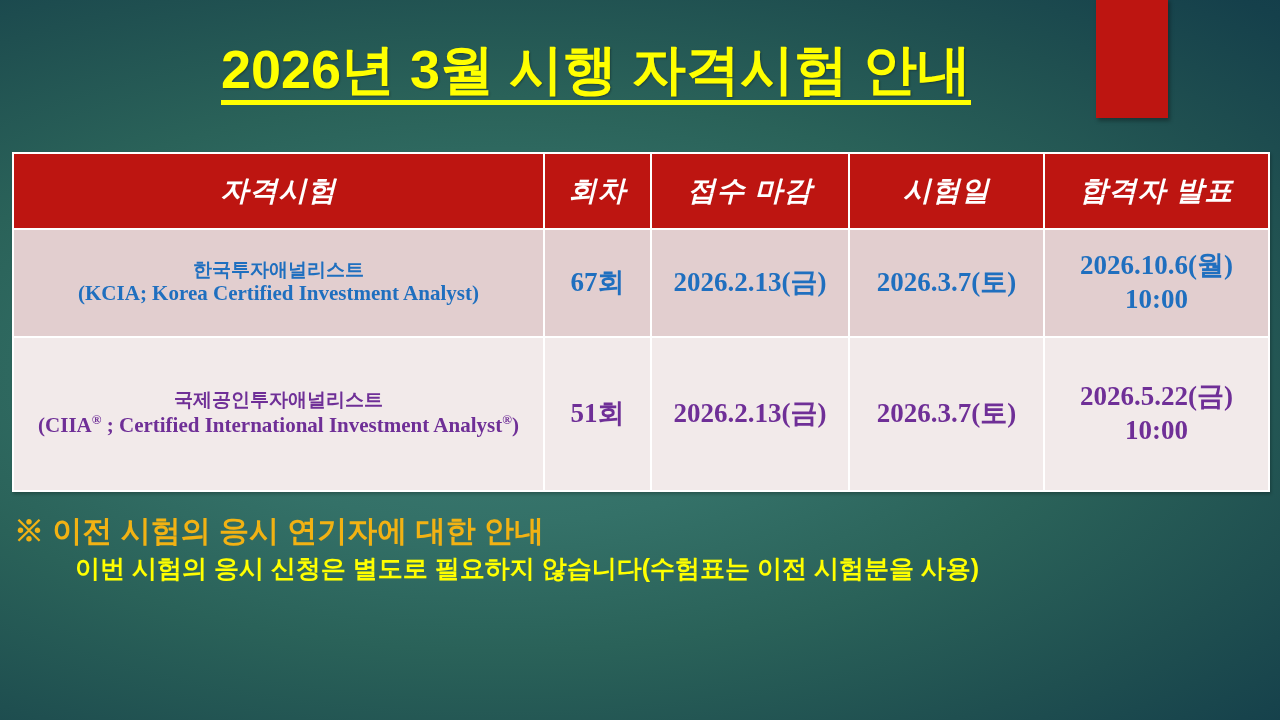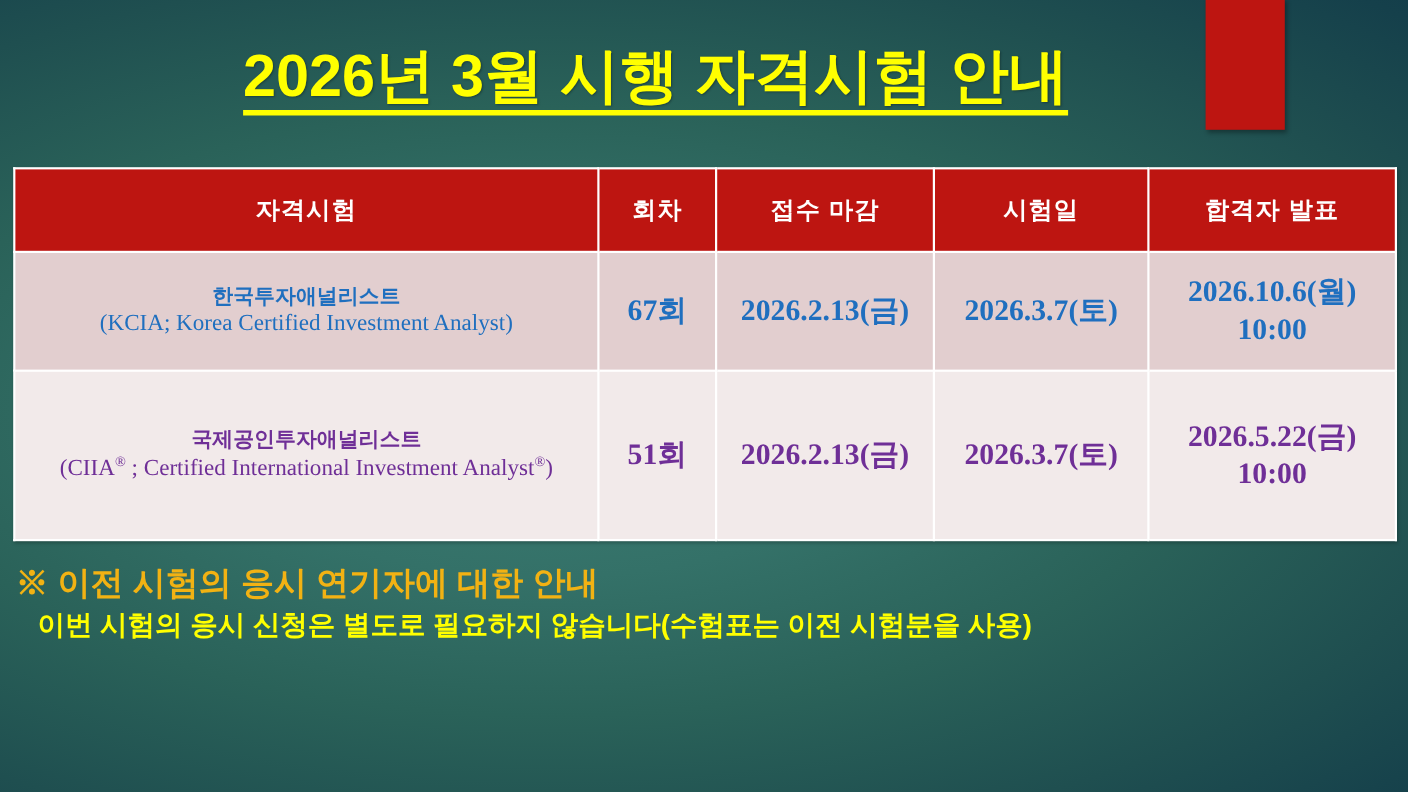--- a/index.html
+++ b/index.html
@@ -72,45 +72,46 @@
   }
   #exam-table th, #exam-table td {
     border: 2px solid #ffffff;
     padding: 0;
     vertical-align: middle;
     text-align: center;
   }
   #exam-table thead th {
     background: #bd1511;
     color: #ffffff;
-    font-size: 22px;
+    font-size: 28px;
     font-weight: bold;
     height: 74px;
     letter-spacing: 1px;
+    font-style: italic;
   }
   .col-name  { width: 531px; }
   .col-round { width: 107px; }
   .col-dead  { width: 198px; }
   .col-date  { width: 195px; }
   .col-res   { width: 225px; }
 
   tr.row-1 td { background: #e2cecf; height: 106px; }
   tr.row-2 td { background: #f2eaea; height: 152px; }
 
   .exam-name-kr {
     font-size: 19px;
     font-weight: bold;
     line-height: 1.18;
     display: block;
     font-family: "Liberation Sans", sans-serif;
     text-align: center;
   }
   .exam-name-en {
     font-size: 21px;
-    font-weight: normal;
+    font-weight: bold;
     line-height: 1.22;
     display: block;
     padding: 0 8px;
     font-family: "Liberation Serif", serif;
   }
   .cell-serif {
     font-family: "Liberation Serif", serif;
     font-weight: bold;
     font-size: 27px;
     line-height: 1.25;
@@ -132,21 +133,21 @@
     font-weight: bold;
     line-height: 1.28;
     margin: 0 0 2px 0;
     white-space: nowrap;
   }
   .note-sub {
     color: #ffff00;
     font-size: 25px;
     font-weight: bold;
     line-height: 1.3;
-    margin: 0 0 8px 20px;
+    margin: 0 0 8px 61px;
     white-space: nowrap;
   }
   .note-block { margin-bottom: 4px; }
 </style>
 </head>
 <body>
 
 <div id="slide">
 
   <div id="accent-bar"></div>

